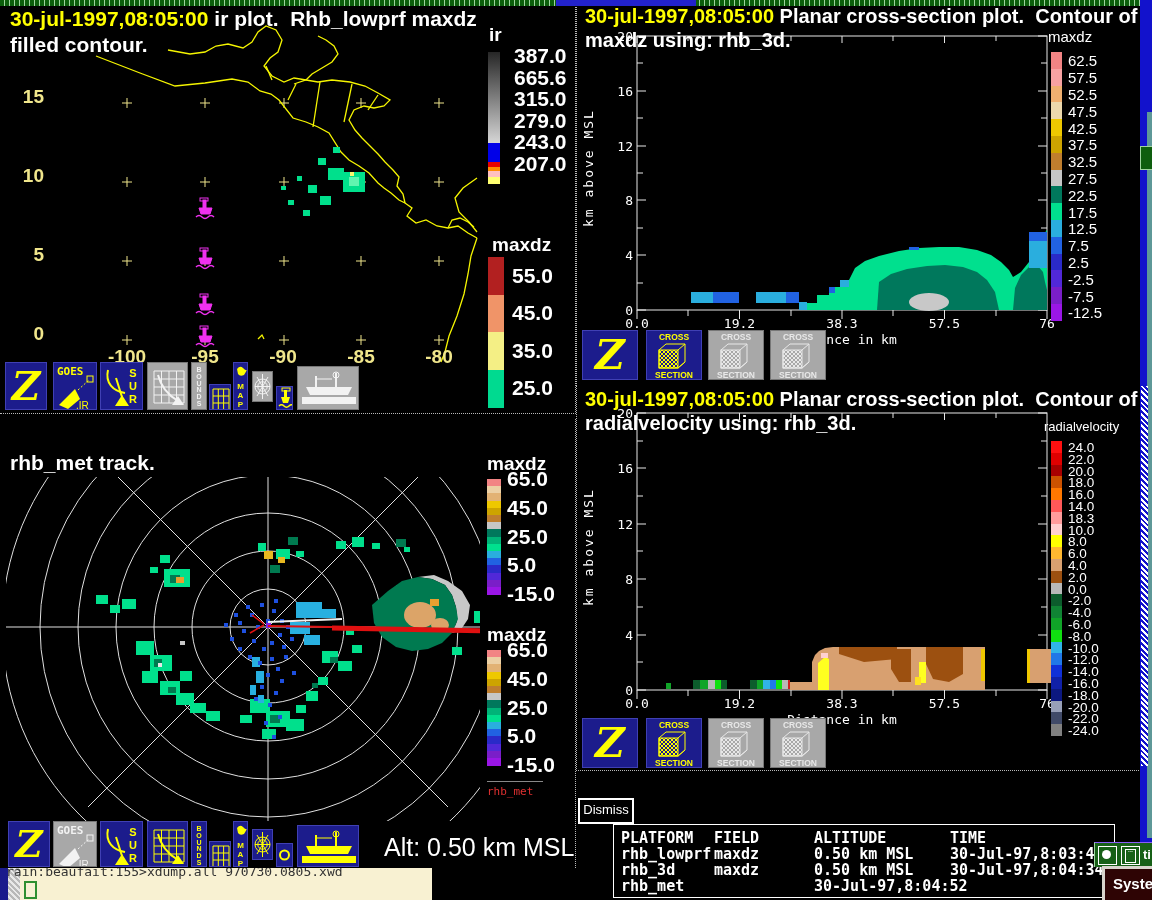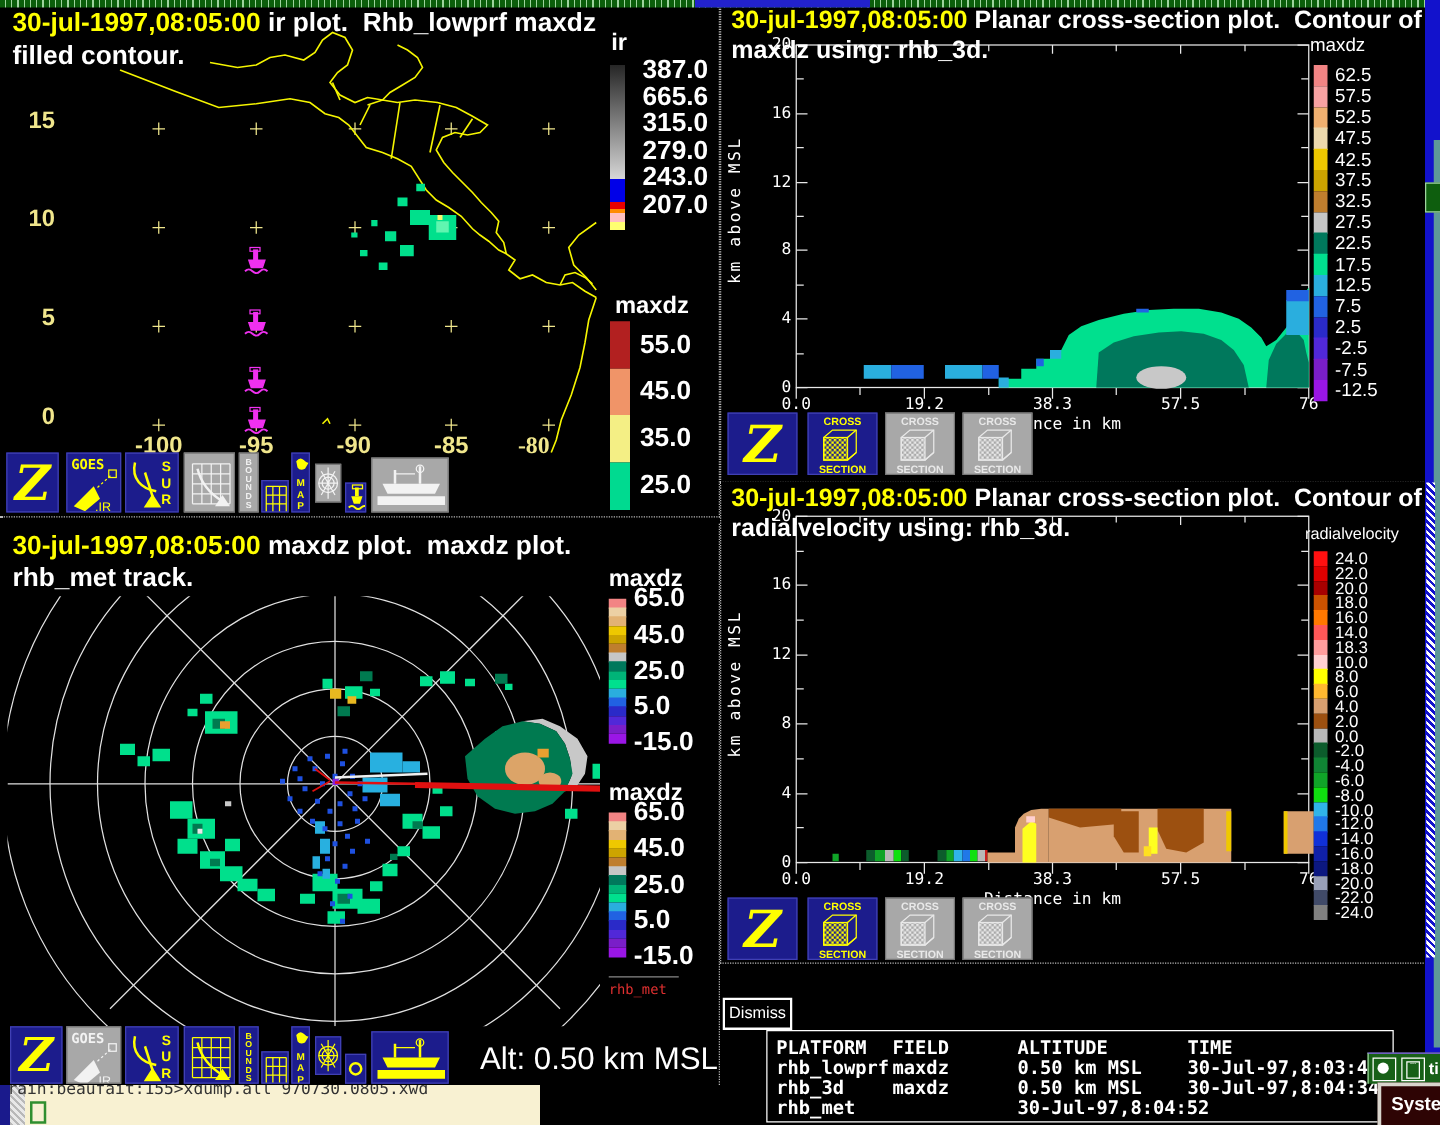--- a/index.html
+++ b/index.html
@@ -87,21 +87,21 @@
         <span style="position: absolute; right: 0px; top: 0px; transform: translateY(-50%); white-space: nowrap;">15</span>
         <span style="position: absolute; right: 0px; top: 79px; transform: translateY(-50%); white-space: nowrap;">10</span>
         <span style="position: absolute; right: 0px; top: 158px; transform: translateY(-50%); white-space: nowrap;">5</span>
         <span style="position: absolute; right: 0px; top: 237px; transform: translateY(-50%); white-space: nowrap;">0</span>
       </div>
     <div class="abs tickbox maptick" style="left:127px;top:346px;width:312px;height:22px;">
         <span style="position: absolute; top: 0px; left: 0px; transform: translateX(-50%); white-space: nowrap;">-100</span>
         <span style="position: absolute; top: 0px; left: 78px; transform: translateX(-50%); white-space: nowrap;">-95</span>
         <span style="position: absolute; top: 0px; left: 156px; transform: translateX(-50%); white-space: nowrap;">-90</span>
         <span style="position: absolute; top: 0px; left: 234px; transform: translateX(-50%); white-space: nowrap;">-85</span>
-        <span style="position: absolute; top: 0px; left: 300px; transform: translateX(-50%); white-space: nowrap; font-family: Liberation Serif, serif;">-80</span>
+        <span style="position: absolute; top: 0px; left: 312px; transform: translateX(-50%); white-space: nowrap;">-80</span>
       </div>
     <div class="abs cblabel" style="left:489px;top:24px;font:bold 19px 'Liberation Sans',sans-serif;">ir</div>
     <div class="abs" style="left:488px;top:52px;">
         <div style="position: absolute; left: 0px; top: 0px; width: 12px; height: 132px; background: linear-gradient(rgb(38, 38, 38) 0%, rgb(214, 214, 214) 69%, rgb(0, 0, 232) 69%, rgb(0, 0, 232) 83%, rgb(232, 0, 0) 83%, rgb(232, 0, 0) 87%, rgb(255, 140, 0) 87%, rgb(255, 140, 0) 90%, rgb(255, 192, 192) 90%, rgb(255, 192, 192) 95%, rgb(255, 255, 112) 95%, rgb(255, 255, 112) 100%);"></div>
         <div style="position: absolute; left: 26px; top: 4px; font: bold 21px &quot;Liberation Sans&quot;, sans-serif; color: rgb(255, 255, 255); transform: translateY(-50%); white-space: nowrap;">387.0</div>
         <div style="position: absolute; left: 26px; top: 25.5px; font: bold 21px &quot;Liberation Sans&quot;, sans-serif; color: rgb(255, 255, 255); transform: translateY(-50%); white-space: nowrap;">665.6</div>
         <div style="position: absolute; left: 26px; top: 47px; font: bold 21px &quot;Liberation Sans&quot;, sans-serif; color: rgb(255, 255, 255); transform: translateY(-50%); white-space: nowrap;">315.0</div>
         <div style="position: absolute; left: 26px; top: 68.5px; font: bold 21px &quot;Liberation Sans&quot;, sans-serif; color: rgb(255, 255, 255); transform: translateY(-50%); white-space: nowrap;">279.0</div>
         <div style="position: absolute; left: 26px; top: 90px; font: bold 21px &quot;Liberation Sans&quot;, sans-serif; color: rgb(255, 255, 255); transform: translateY(-50%); white-space: nowrap;">243.0</div>
         <div style="position: absolute; left: 26px; top: 111.5px; font: bold 21px &quot;Liberation Sans&quot;, sans-serif; color: rgb(255, 255, 255); transform: translateY(-50%); white-space: nowrap;">207.0</div>
@@ -336,21 +336,20 @@
             <rect x="264" y="302" width="4" height="4"></rect>
             <rect x="272" y="316" width="4" height="4"></rect>
         </g>
         <rect x="266" y="204" width="5" height="5" fill="#8820e0"></rect>
         <line x1="268" y1="203" x2="342" y2="200" stroke="#f0f0f0" stroke-width="2"></line>
         <line x1="268" y1="207" x2="332" y2="208" stroke="#e01010" stroke-width="2"></line>
         <line x1="332" y1="209" x2="488" y2="212" stroke="#e01010" stroke-width="5"></line>
         <path d="M250,214l14,-8M252,196l12,9" stroke="#e01010" stroke-width="1.5"></path>
       </g>
     </svg>
-    <div class="abs t1" style="left:10px;top:6px;"><span class="ts">30-jul-1997,08:05:00</span><span class="wt"> </span><span class="wt">maxdz plot.  maxdz plot.</span></div>
     <div class="abs t1 wt" style="left:10px;top:32px;">rhb_met track.</div>
     <div class="abs cblabel" style="left:487px;top:34px;font:bold 19px 'Liberation Sans',sans-serif;">maxdz</div>
     <div class="abs" style="left:487px;top:60px;">
         <div style="position: absolute; left: 0px; top: 0px; width: 14px; height: 7.7px; background: rgb(242, 132, 132);"></div>
         <div style="position: absolute; left: 0px; top: 7.2px; width: 14px; height: 7.7px; background: rgb(236, 208, 164);"></div>
         <div style="position: absolute; left: 0px; top: 14.4px; width: 14px; height: 7.7px; background: rgb(226, 178, 116);"></div>
         <div style="position: absolute; left: 0px; top: 21.6px; width: 14px; height: 7.7px; background: rgb(238, 200, 0);"></div>
         <div style="position: absolute; left: 0px; top: 28.8px; width: 14px; height: 7.7px; background: rgb(205, 164, 0);"></div>
         <div style="position: absolute; left: 0px; top: 36px; width: 14px; height: 7.7px; background: rgb(191, 126, 46);"></div>
         <div style="position: absolute; left: 0px; top: 43.2px; width: 14px; height: 7.7px; background: rgb(198, 198, 198);"></div>

